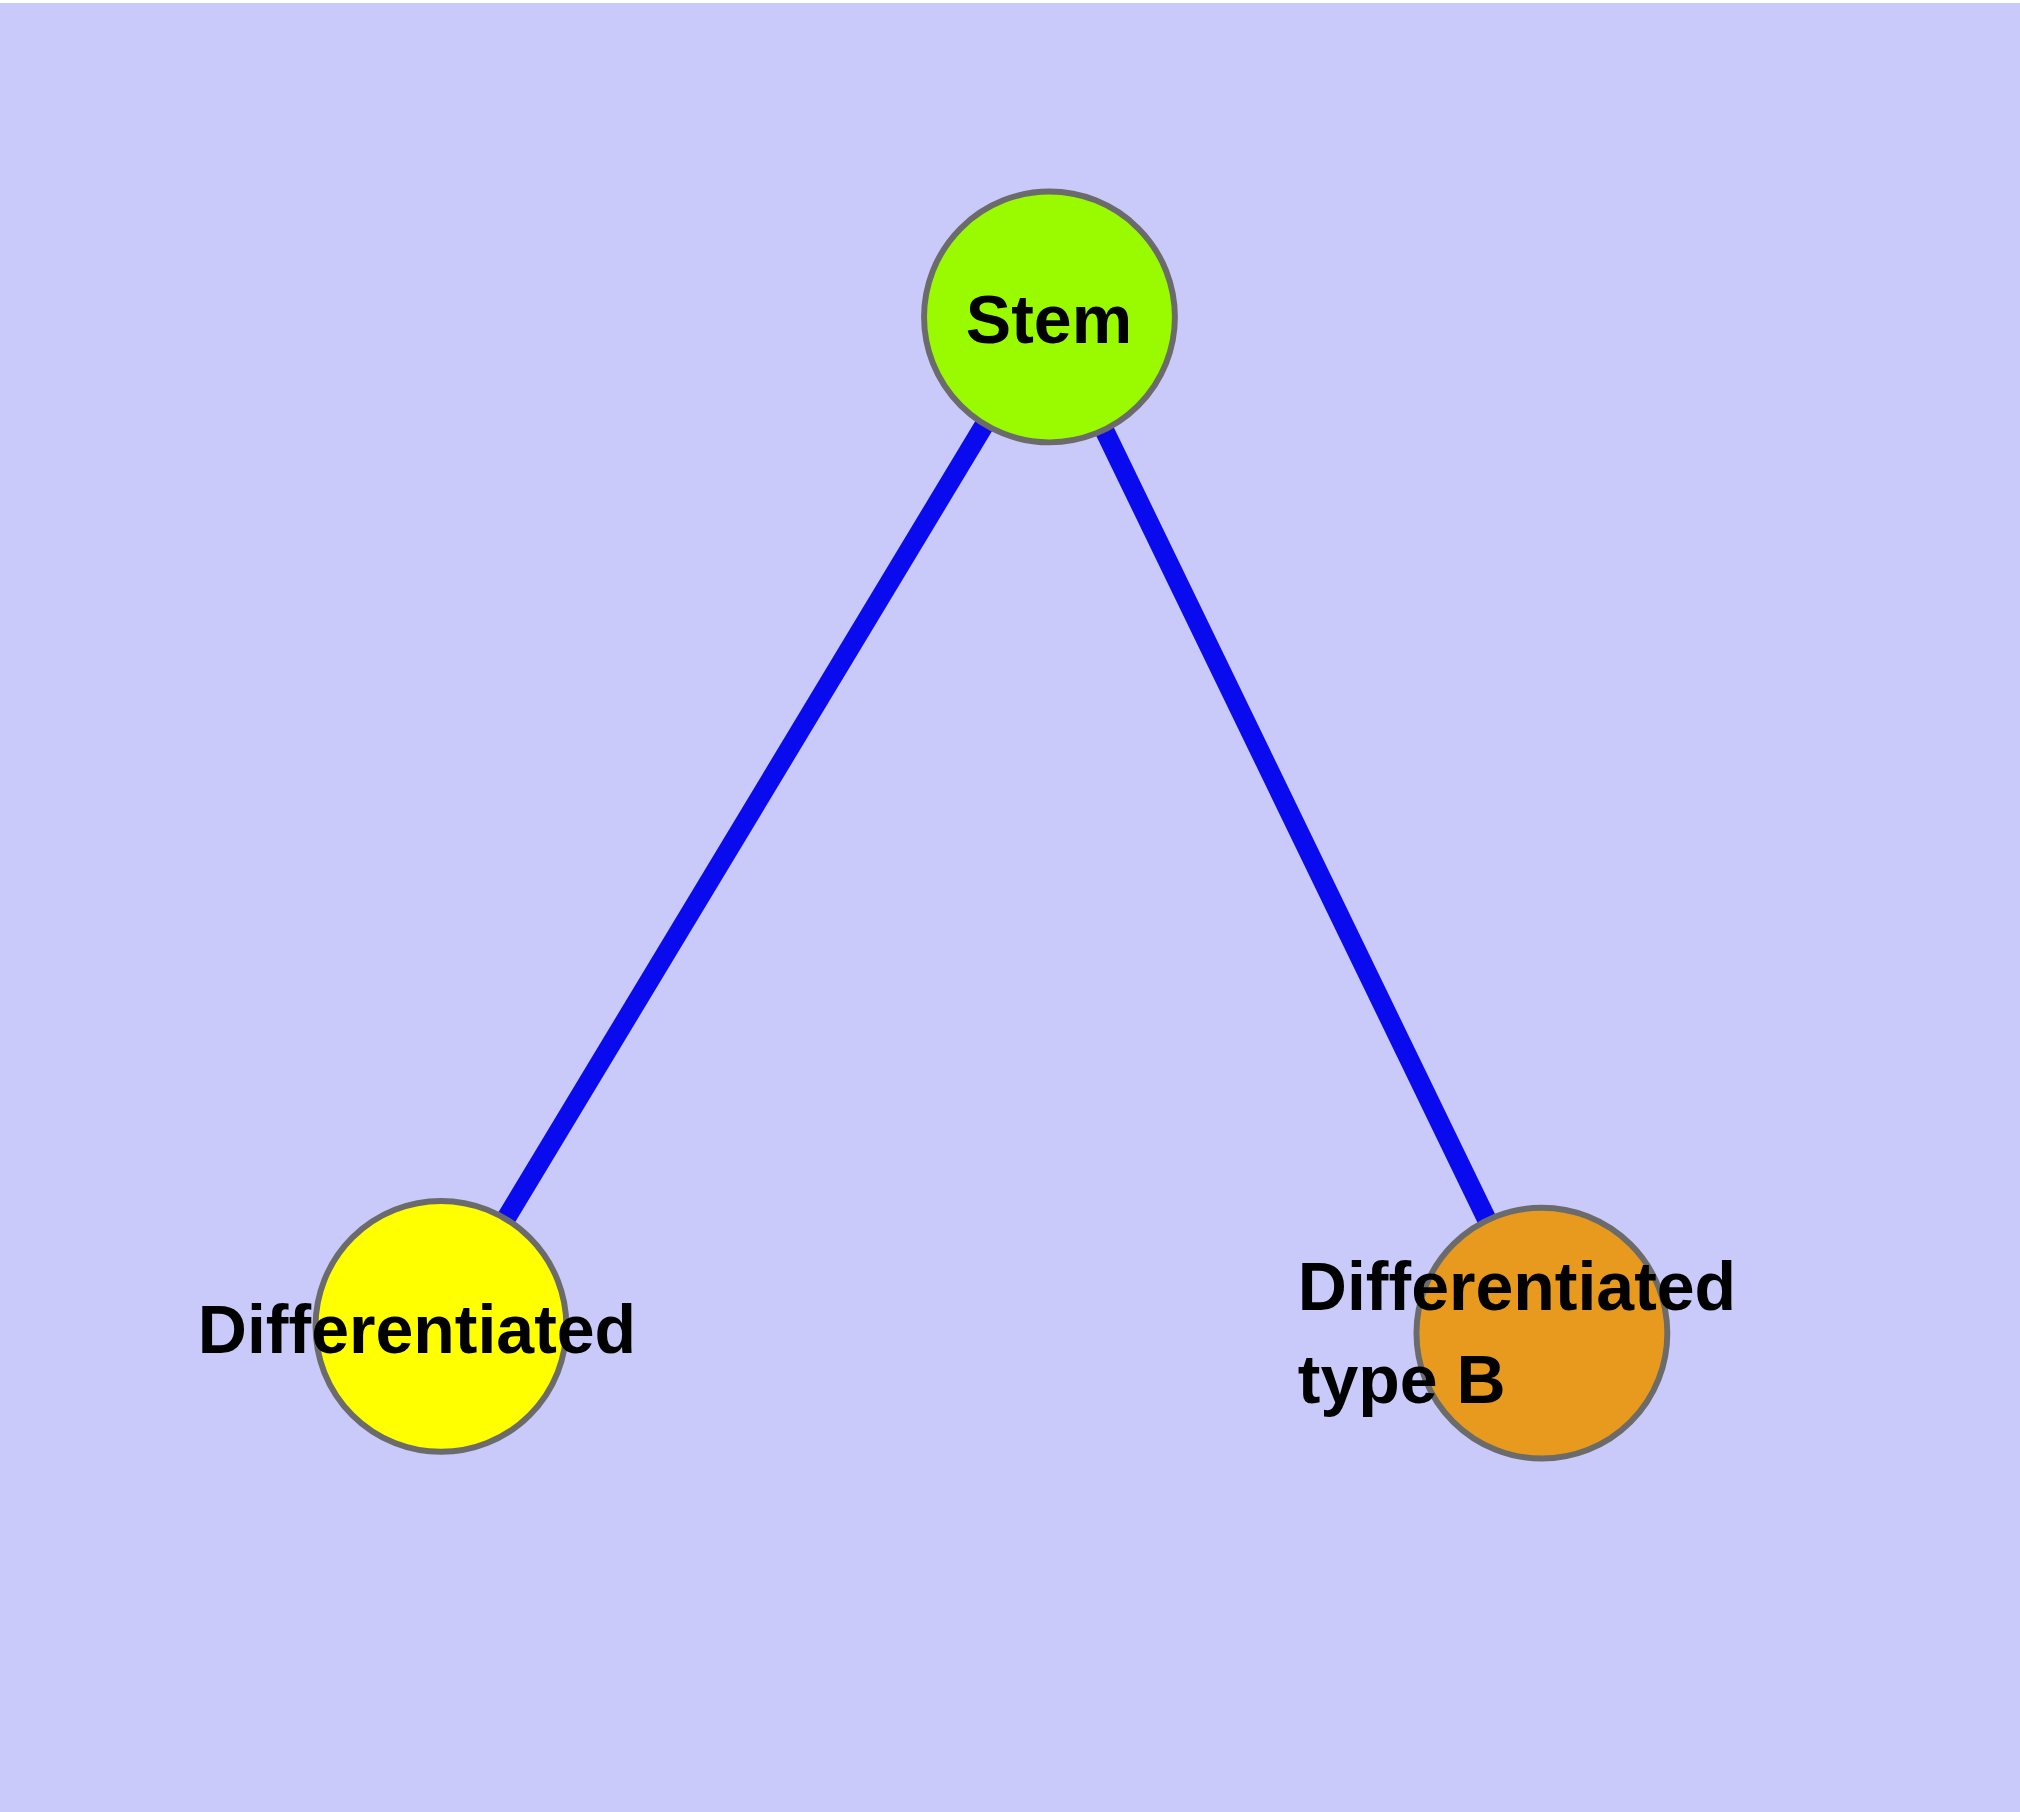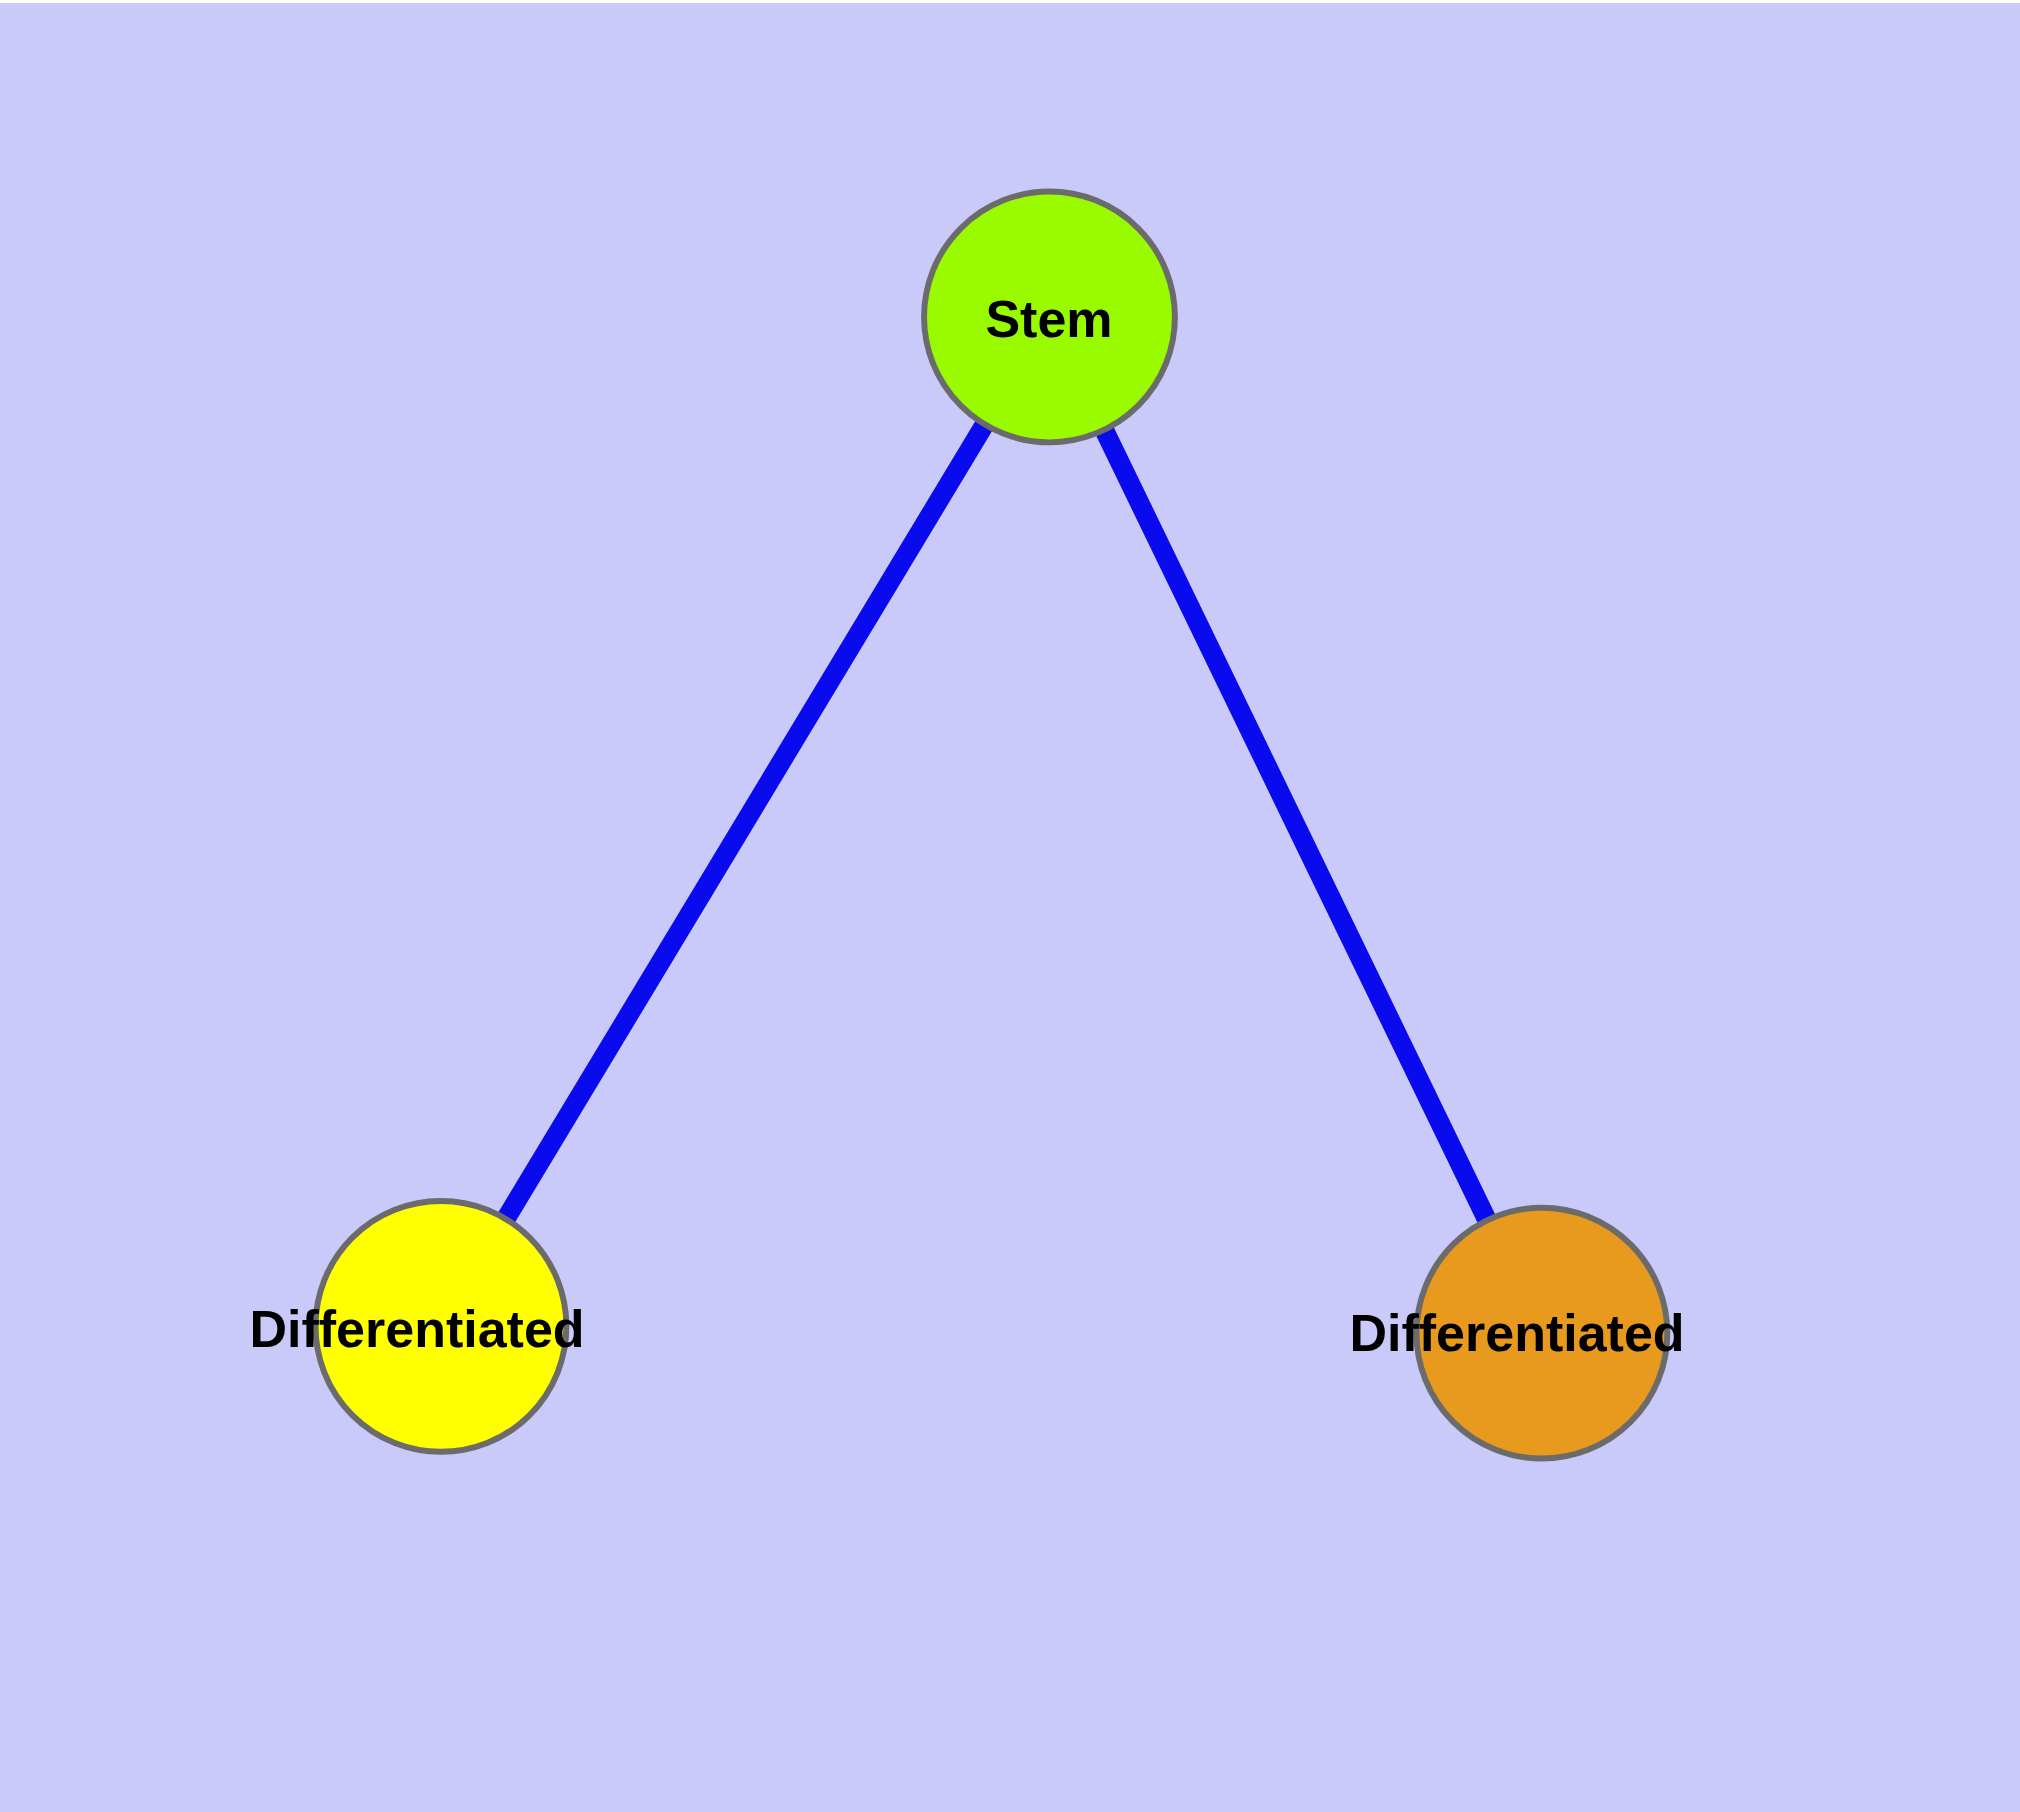--- a/index.html
+++ b/index.html
@@ -31,21 +31,21 @@
     stroke-linecap: butt;
   }
   .node-circle {
     stroke-width: 7px;
   }
   .node-label {
     position: absolute;
     transform: translate(-50%, -50%);
     color: #000000;
     font-weight: 700;
-    font-size: 52px;
+    font-size: 68px;
     line-height: 93px;
     text-align: left;
     white-space: nowrap;
     letter-spacing: 0px;
   }
   .node-label .label-line { display: block; }
   .stem-label { left: 1049px; top: 319px; }
   .type-a-label { left: 417px; top: 1329px; }
   .type-b-label { left: 1517px; top: 1333px; }
 </style>
@@ -65,17 +65,18 @@
   </svg>
 
   <div class="node-label stem-label">Stem</div>
 
   <div class="node-label type-a-label">
     <span class="label-line">Differentiated</span>
   </div>
 
   <div class="node-label type-b-label">
     <span class="label-line">Differentiated</span>
+    <span class="label-line">type B</span>
   </div>
 
   <div class="top-strip"></div>
 </div>
 
 
 </body></html>

